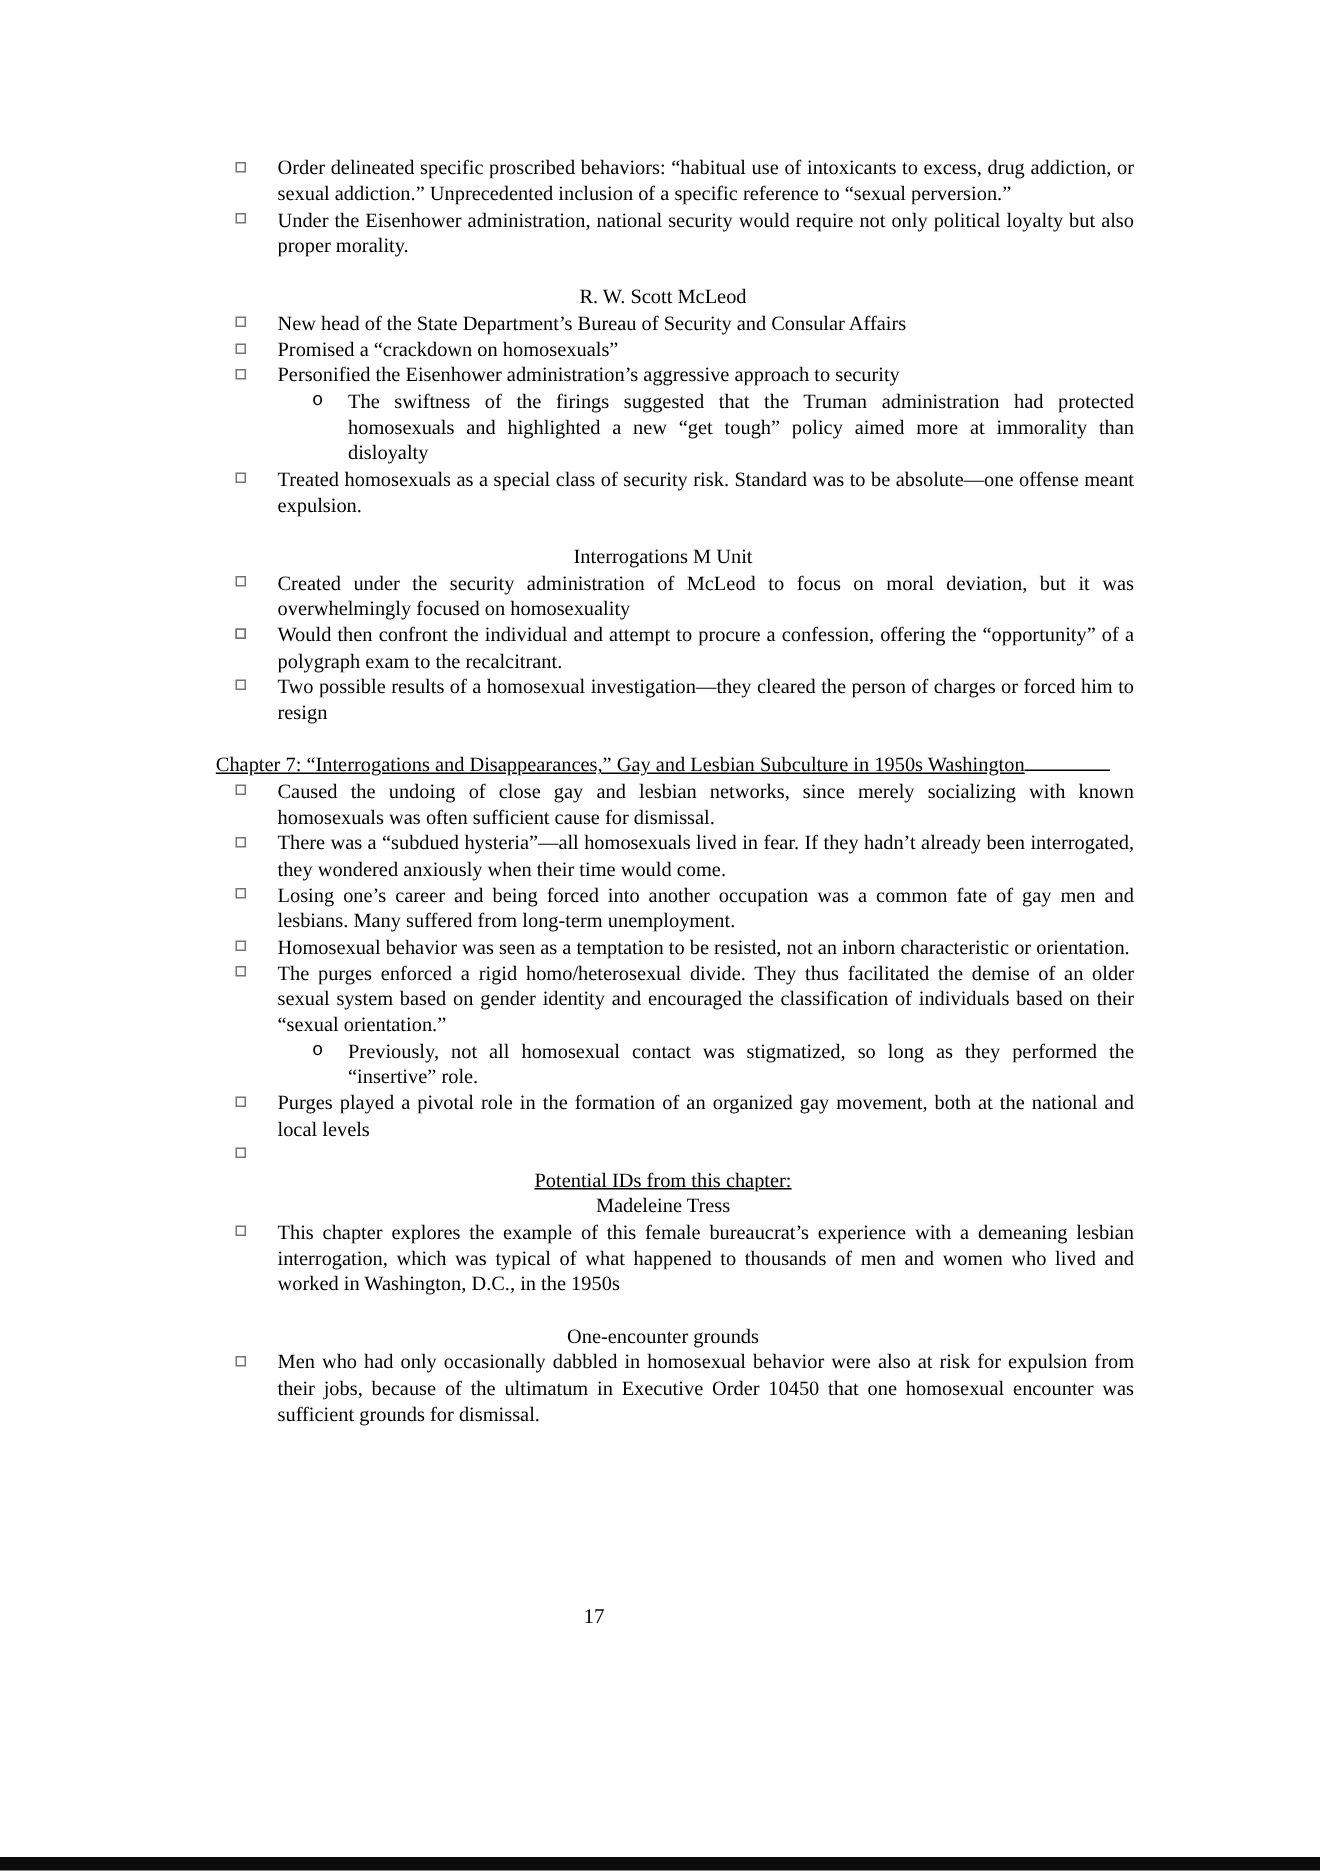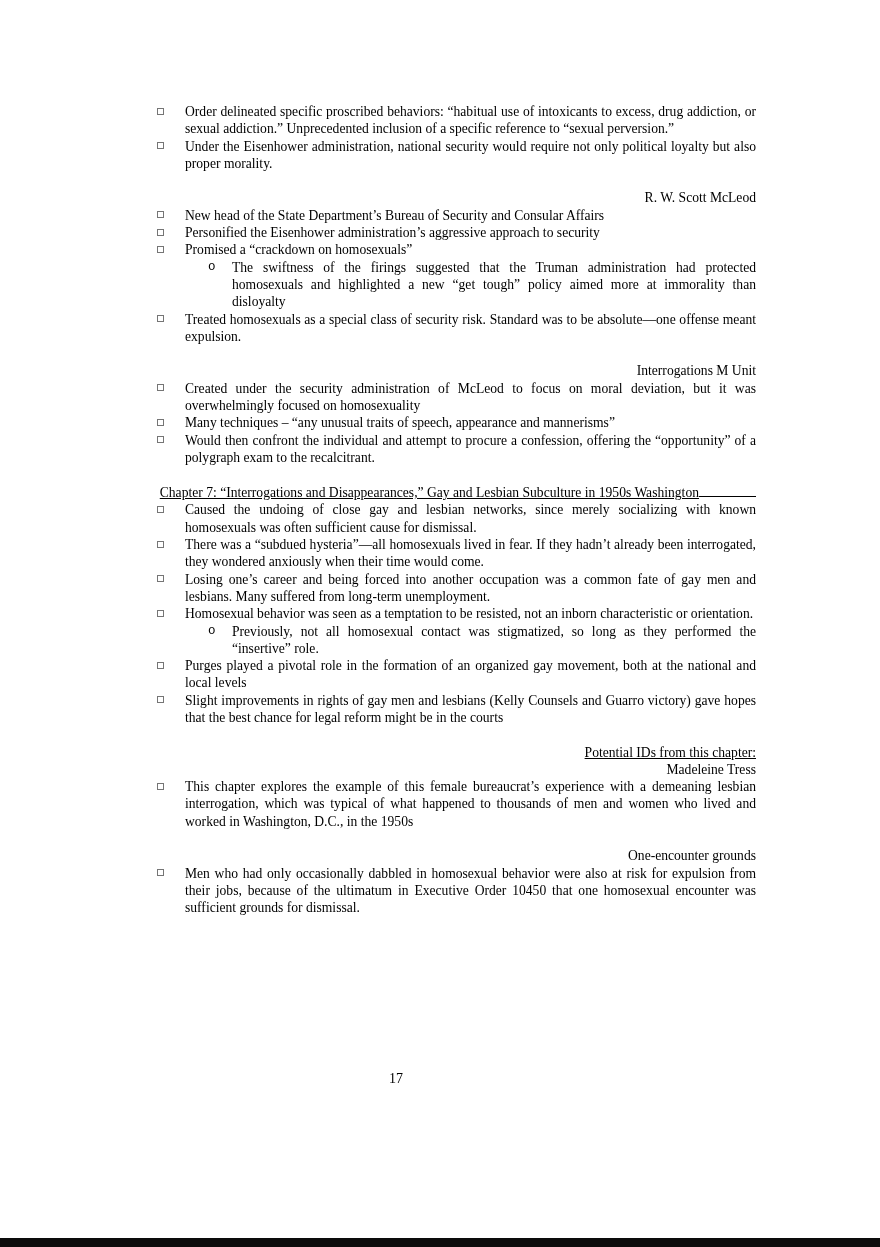--- a/index.html
+++ b/index.html
@@ -12,21 +12,21 @@
     overflow: hidden;
   }
   .content {
     position: absolute;
     left: 128px;
     top: 103px;
     width: 628px;
     font-size: 13.6px;
     line-height: 17.3px;
   }
-  .heading { text-align: right; }
+  .heading { text-align: center; }
   .u .txt { text-decoration: underline; margin-top: 36px; }
   .bullet1 {
     position: relative;
     padding-left: 57px;
     text-align: justify;
   }
   .bullet1 .sq {
     position: absolute;
     left: 29px;
     top: 4.5px;
@@ -75,38 +75,40 @@
 </head>
 <body>
 
 <div class="page">
   <div class="content">
       <div class="bullet1"><span class="sq"></span><span class="txt">Order delineated specific proscribed behaviors: “habitual use of intoxicants to excess, drug addiction, or sexual addiction.” Unprecedented inclusion of a specific reference to “sexual perversion.”</span></div>
       <div class="bullet1"><span class="sq"></span><span class="txt">Under the Eisenhower administration, national security would require not only political loyalty but also proper morality.</span></div>
       <div class="spacer"></div>
       <div class="heading"><span class="txt">R. W. Scott McLeod</span></div>
       <div class="bullet1"><span class="sq"></span><span class="txt">New head of the State Department’s Bureau of Security and Consular Affairs</span></div>
+      <div class="bullet1"><span class="sq"></span><span class="txt">Promised a “crackdown on homosexuals”</span></div>
       <div class="bullet1"><span class="sq"></span><span class="txt">Personified the Eisenhower administration’s aggressive approach to security</span></div>
-      <div class="bullet1"><span class="sq"></span><span class="txt">Promised a “crackdown on homosexuals”</span></div>
       <div class="bullet2"><span class="om">o</span><span class="txt">The swiftness of the firings suggested that the Truman administration had protected homosexuals and highlighted a new “get tough” policy aimed more at immorality than disloyalty</span></div>
       <div class="bullet1"><span class="sq"></span><span class="txt">Treated homosexuals as a special class of security risk. Standard was to be absolute—one offense meant expulsion.</span></div>
       <div class="spacer"></div>
       <div class="heading"><span class="txt">Interrogations M Unit</span></div>
       <div class="bullet1"><span class="sq"></span><span class="txt">Created under the security administration of McLeod to focus on moral deviation, but it was overwhelmingly focused on homosexuality</span></div>
-      <div class="bullet1"><span class="sq"></span><span class="txt">Many techniques – “any unusual traits of speech, appearance and mannerisms”</span></div>
+      <div class="bullet1"><span class="sq"></span></div>
       <div class="bullet1"><span class="sq"></span><span class="txt">Would then confront the individual and attempt to procure a confession, offering the “opportunity” of a polygraph exam to the recalcitrant.</span></div>
+      <div class="bullet1"><span class="sq"></span><span class="txt">Two possible results of a homosexual investigation—they cleared the person of charges or forced him to resign</span></div>
       <div class="spacer"></div>
       <div class="heading u"><span class="txt">Chapter 7: “Interrogations and Disappearances,” Gay and Lesbian Subculture in 1950s Washington</span><span class="tail"></span></div>
       <div class="bullet1"><span class="sq"></span><span class="txt">Caused the undoing of close gay and lesbian networks, since merely socializing with known homosexuals was often sufficient cause for dismissal.</span></div>
       <div class="bullet1"><span class="sq"></span><span class="txt">There was a “subdued hysteria”—all homosexuals lived in fear. If they hadn’t already been interrogated, they wondered anxiously when their time would come.</span></div>
       <div class="bullet1"><span class="sq"></span><span class="txt">Losing one’s career and being forced into another occupation was a common fate of gay men and lesbians. Many suffered from long-term unemployment.</span></div>
       <div class="bullet1"><span class="sq"></span><span class="txt">Homosexual behavior was seen as a temptation to be resisted, not an inborn characteristic or orientation.</span></div>
+      <div class="bullet1"><span class="sq"></span><span class="txt">The purges enforced a rigid homo/heterosexual divide. They thus facilitated the demise of an older sexual system based on gender identity and encouraged the classification of individuals based on their “sexual orientation.”</span></div>
       <div class="bullet2"><span class="om">o</span><span class="txt">Previously, not all homosexual contact was stigmatized, so long as they performed the “insertive” role.</span></div>
       <div class="bullet1"><span class="sq"></span><span class="txt">Purges played a pivotal role in the formation of an organized gay movement, both at the national and local levels</span></div>
-      <div class="bullet1"><span class="sq"></span><span class="txt">Slight improvements in rights of gay men and lesbians (Kelly Counsels and Guarro victory) gave hopes that the best chance for legal reform might be in the courts</span></div>
+      <div class="bullet1"><span class="sq"></span></div>
       <div class="spacer"></div>
       <div class="heading u"><span class="txt">Potential IDs from this chapter:</span></div>
       <div class="heading"><span class="txt">Madeleine Tress</span></div>
       <div class="bullet1"><span class="sq"></span><span class="txt">This chapter explores the example of this female bureaucrat’s experience with a demeaning lesbian interrogation, which was typical of what happened to thousands of men and women who lived and worked in Washington, D.C., in the 1950s</span></div>
       <div class="spacer"></div>
       <div class="heading"><span class="txt">One-encounter grounds</span></div>
       <div class="bullet1"><span class="sq"></span><span class="txt">Men who had only occasionally dabbled in homosexual behavior were also at risk for expulsion from their jobs, because of the ultimatum in Executive Order 10450 that one homosexual encounter was sufficient grounds for dismissal.</span></div>
     </div>
   <div class="footer">17</div>
   <div class="bottombar"></div>

